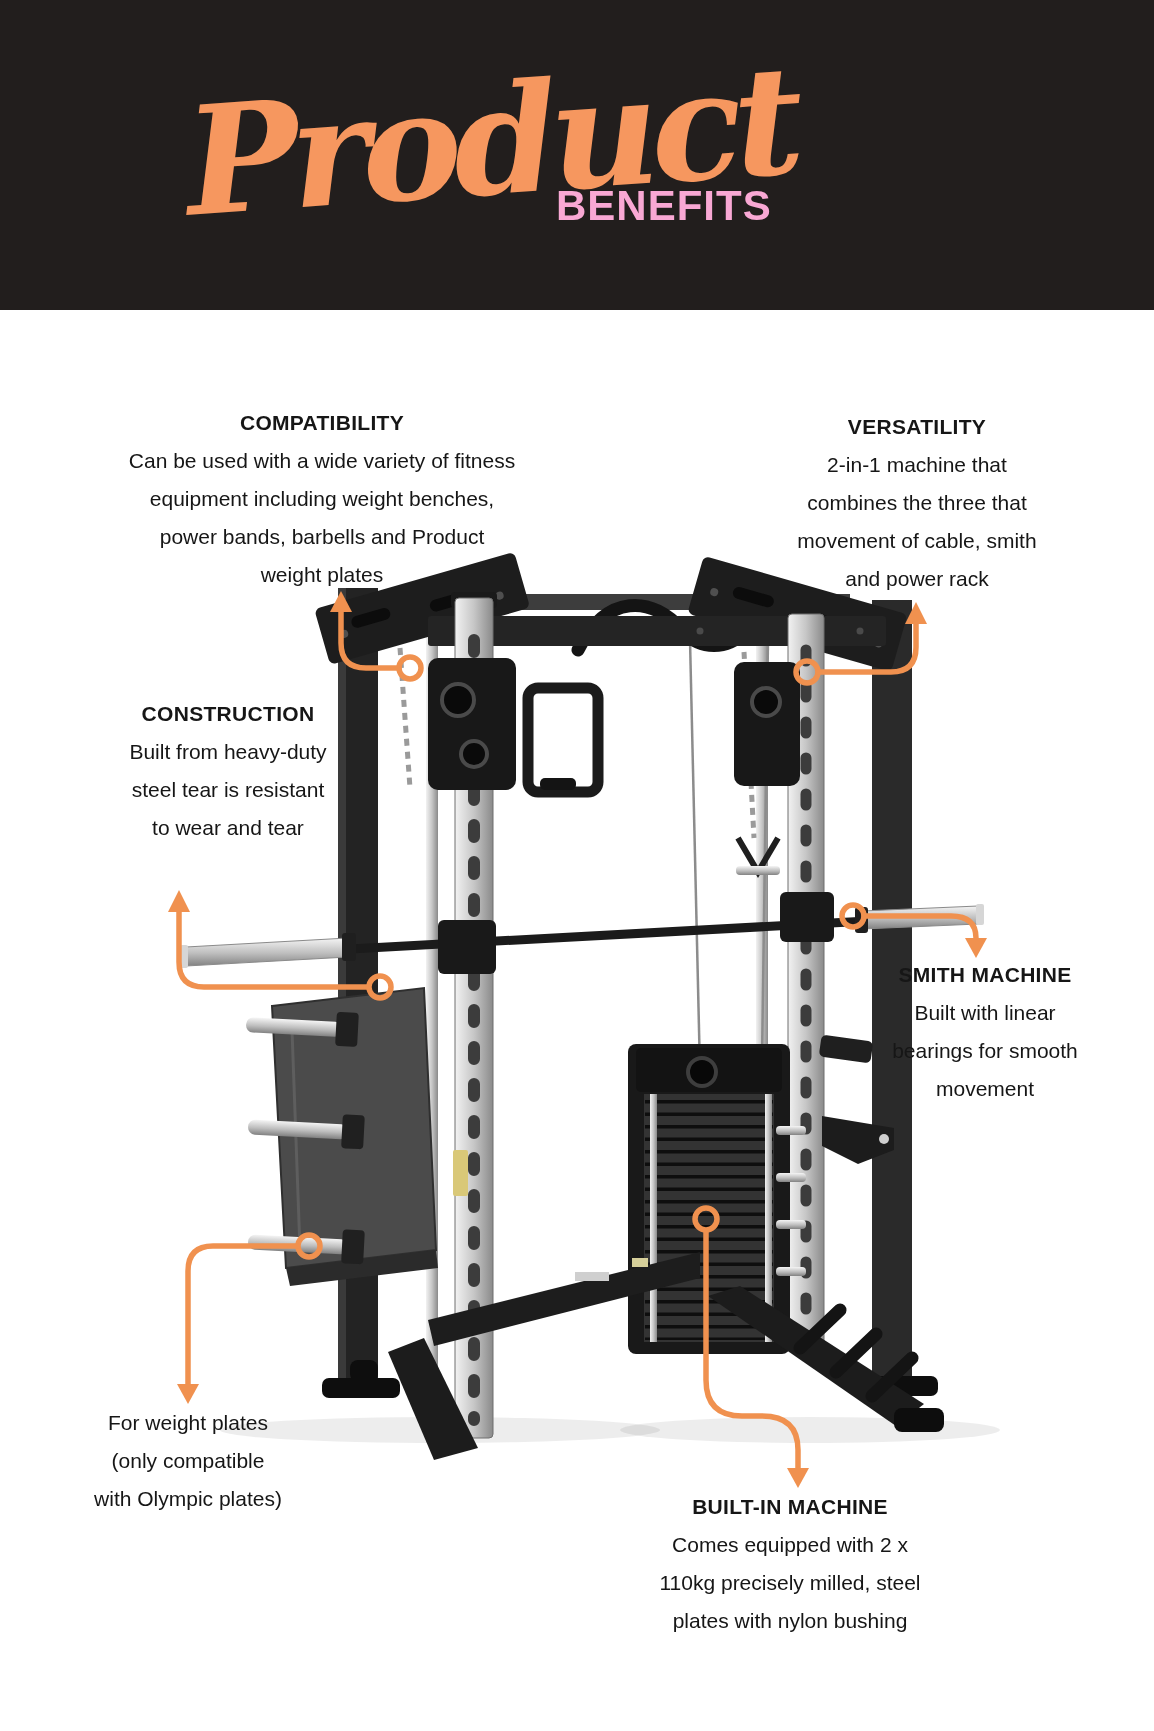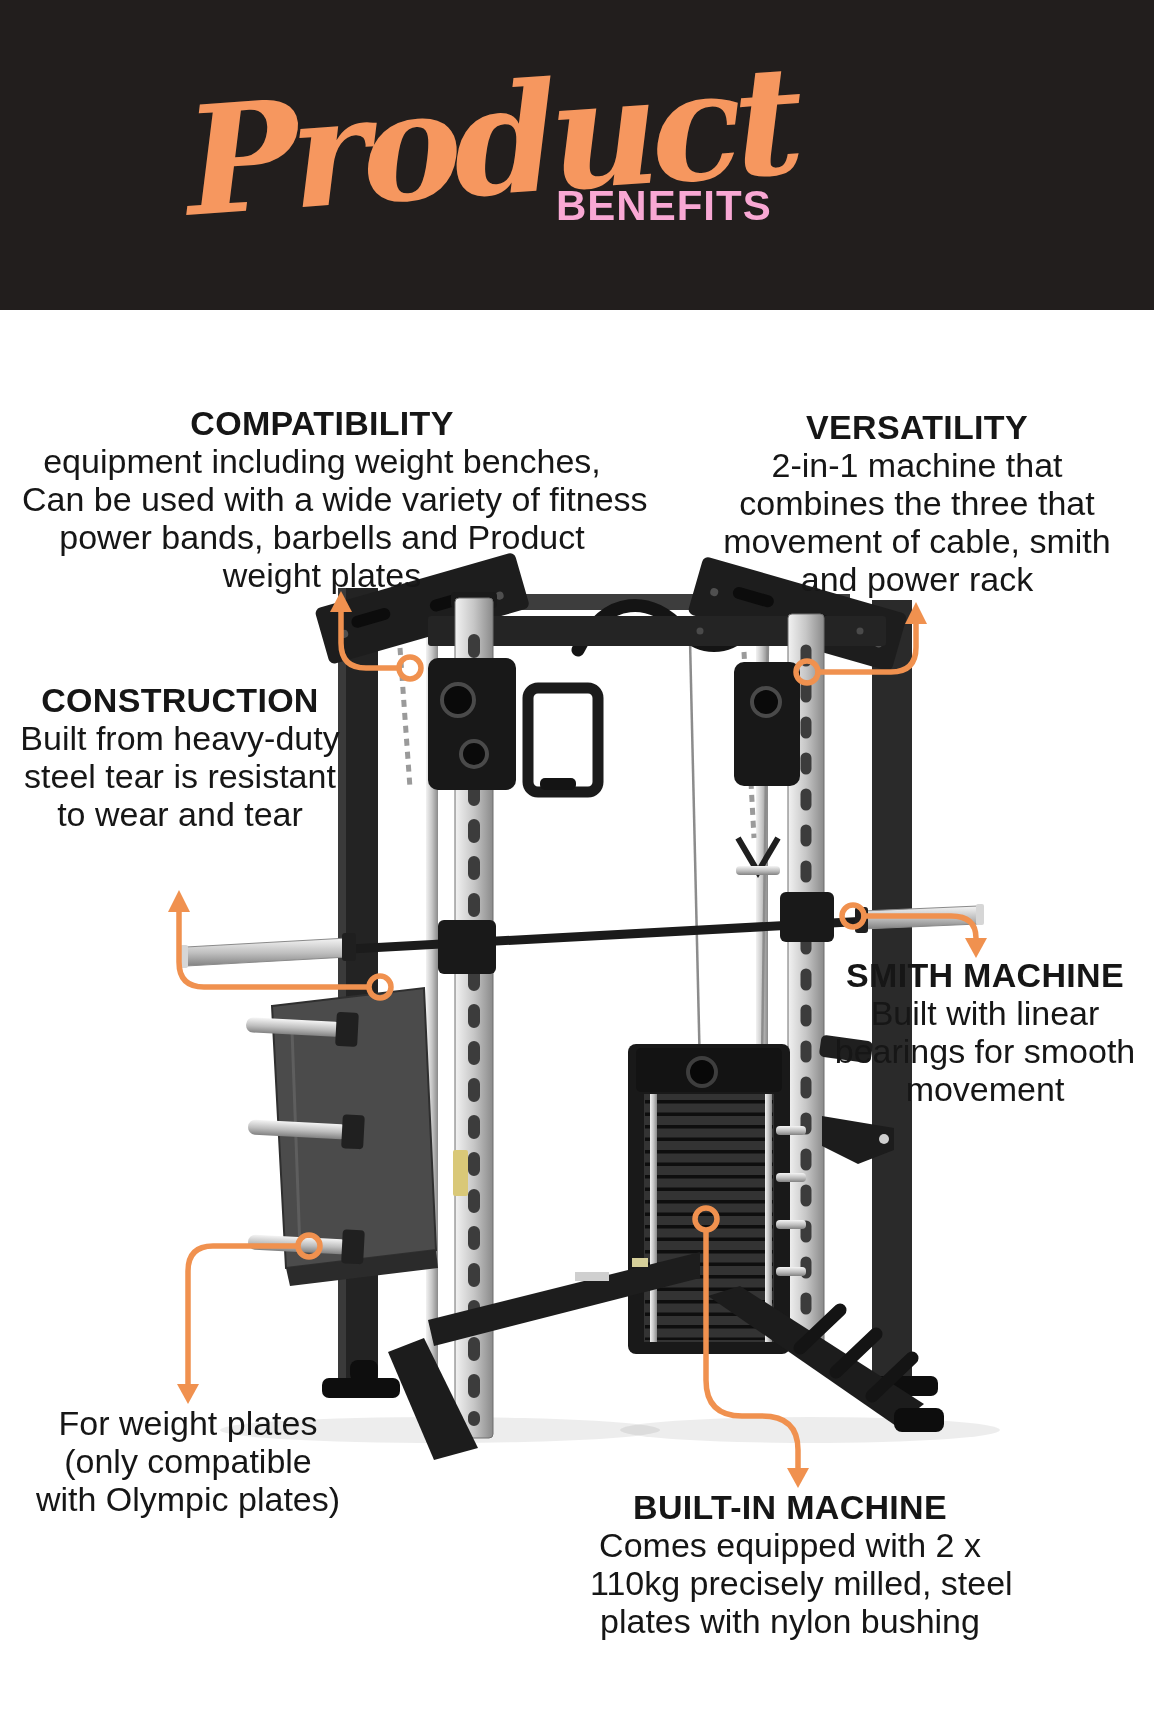--- a/index.html
+++ b/index.html
@@ -18,27 +18,27 @@
     transform:rotate(-4deg);transform-origin:left center;white-space:nowrap;
   }
   .block-word{
     position:absolute;left:556px;top:182px;
     font-size:42px;font-weight:700;letter-spacing:1px;color:#f9a8d4;
     white-space:nowrap;
   }
   svg.scene{position:absolute;left:0;top:0;z-index:1;}
   .callout{
     position:absolute;text-align:center;color:#161616;
-    font-size:34px;line-height:38px;z-index:2;
+    font-size:21px;line-height:38px;z-index:2;
   }
   .callout .ct{font-weight:700;letter-spacing:.3px;}
   .callout div{white-space:nowrap;}
   .c0{left:22px;top:404px;width:600px;}
   .c1{left:717px;top:408px;width:400px;}
-  .c2{left:0px;top:681px;width:360px;}
+  .c2{left:0px;top:695px;width:360px;padding-left:48px;}
   .c3{left:813px;top:956px;width:344px;}
   .c4{left:8px;top:1404px;width:360px;}
   .c5{left:590px;top:1488px;width:400px;}
 </style>
 </head>
 <body>
 
 <div class="header">
   <div class="script-word">Product</div>
   <div class="block-word">BENEFITS</div>
@@ -217,22 +217,22 @@
     <g>
       <circle cx="706" cy="1219" r="11"></circle>
       <path d="M706 1231 V1380 Q706 1416 742 1416 H762 Q798 1416 798 1450 V1470"></path>
       <polygon points="787,1468 809,1468 798,1488" fill="#F0914F" stroke="none"></polygon>
     </g>
   </g>
 </svg>
 
 <div class="callout c0">
   <div class="ct">COMPATIBILITY</div>
+  <div>Can be used with a wide variety of fitness</div>
   <div>equipment including weight benches,</div>
-  <div>Can be used with a wide variety of fitness</div>
   <div>power bands, barbells and Product</div>
   <div>weight plates</div>
 </div>
 
 <div class="callout c1">
   <div class="ct">VERSATILITY</div>
   <div>2-in-1 machine that</div>
   <div>combines the three that</div>
   <div>movement of cable, smith</div>
   <div>and power rack</div>

